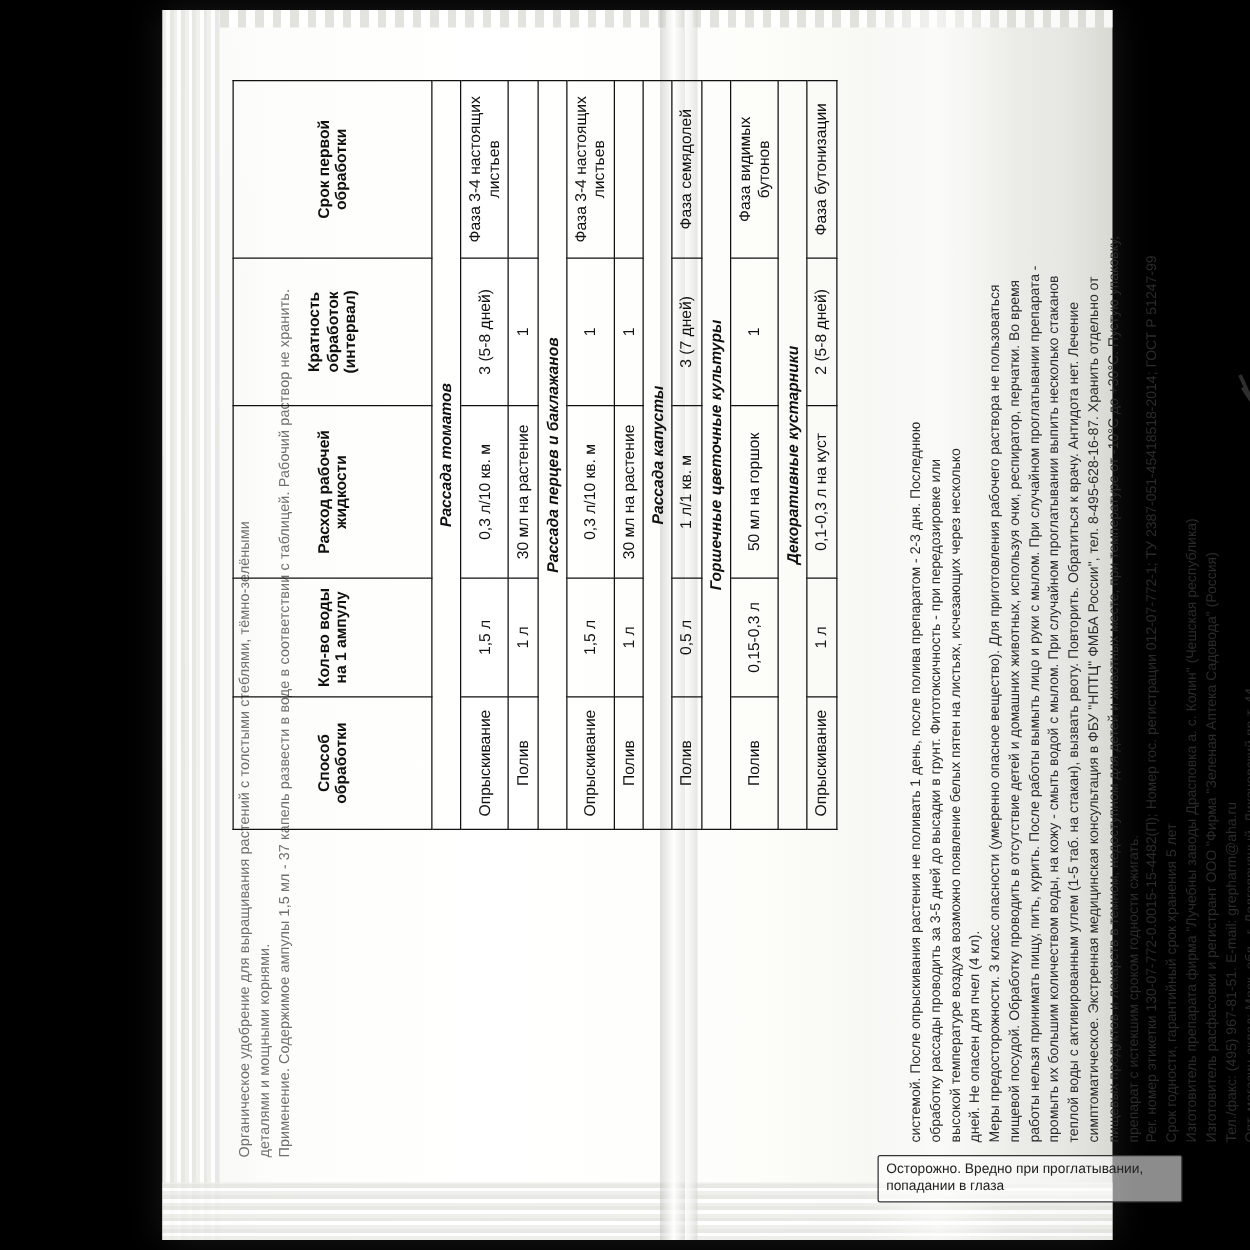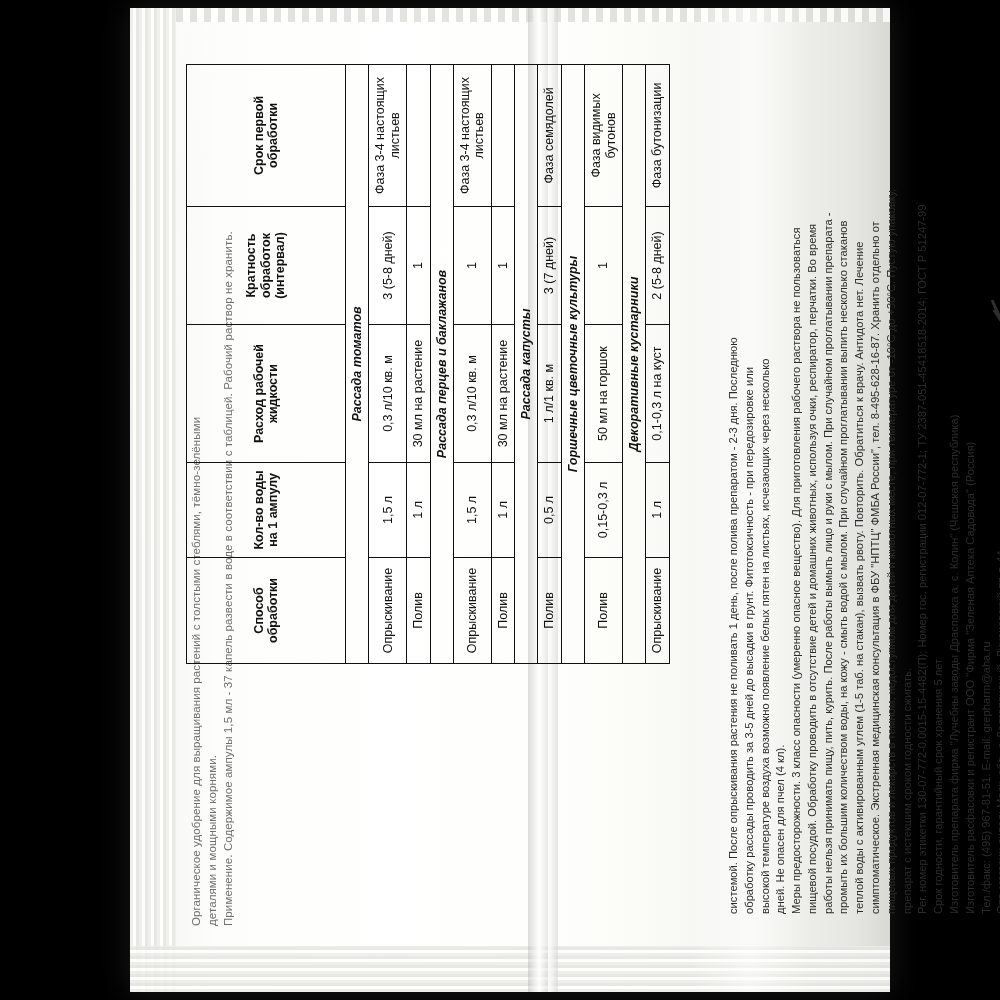--- a/index.html
+++ b/index.html
@@ -227,15 +227,19 @@
         <g fill="none" stroke="#555" stroke-width="3">
           <path d="M30 8 L46 34 L36 34"></path>
           <path d="M46 34 L36 40"></path>
           <path d="M14 40 L30 64 L44 46"></path>
           <path d="M12 30 L22 52 L34 52"></path>
         </g>
         <text x="22" y="52" font-family="Liberation Sans" font-size="14" fill="#555">Р</text>
       </svg>
     </div>
 
+    <div class="warnbox">
+      <div>Осторожно. Вредно при проглатывании,</div>
+      <div>попадании в глаза</div>
+    </div>
   </div>
 
 </div>
 
 </body></html>

